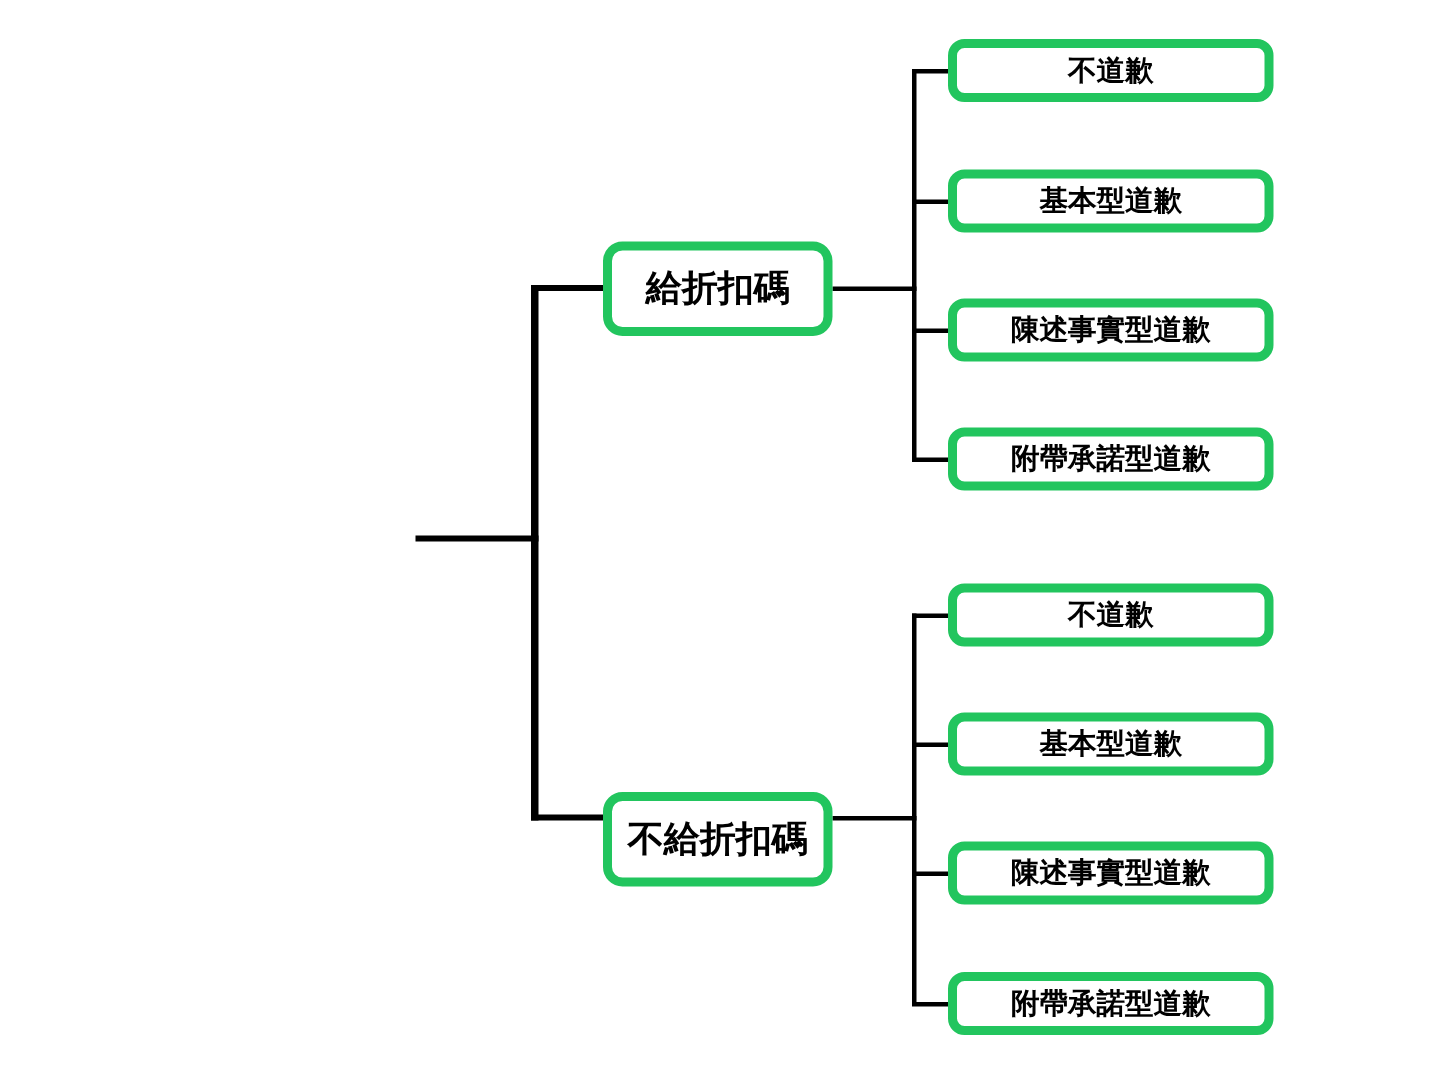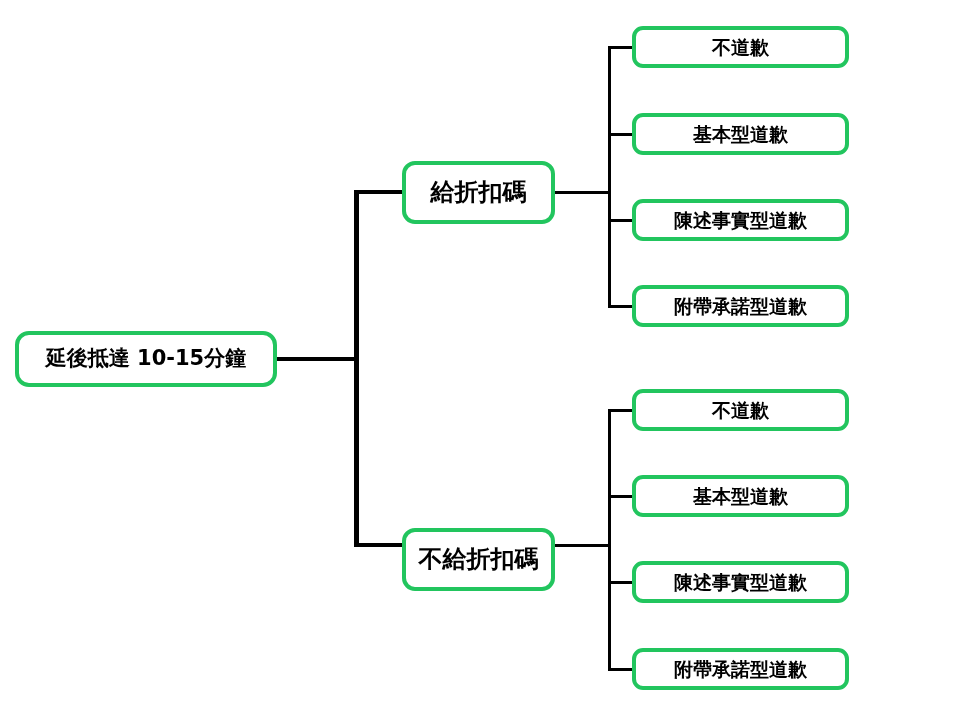--- a/index.html
+++ b/index.html
@@ -15,21 +15,21 @@
     width: 960px;
     height: 720px;
     background: #ffffff;
     overflow: hidden;
   }
   
   .node {
     position: absolute;
     box-sizing: border-box;
     background: #ffffff;
-    border: 4px solid #22c55e;
+    border: 6px solid #22c55e;
     border-radius: 12px;
     display: flex;
     align-items: center;
     justify-content: center;
     color: #000000;
     font-weight: bold;
     line-height: 1.1;
     text-align: center;
     white-space: nowrap;
     z-index: 3;
@@ -125,21 +125,20 @@
   <div class="leafstub" style="top:219px;"></div>
   <div class="leafstub" style="top:305px;"></div>
 
   <div class="bfeed" style="top:544px;"></div>
   <div class="spine" style="top:409px; height:261px;"></div>
   <div class="leafstub" style="top:409px;"></div>
   <div class="leafstub" style="top:495px;"></div>
   <div class="leafstub" style="top:581px;"></div>
   <div class="leafstub" style="top:668px;"></div>
 
-  <div class="node node-root">延後抵達 10-15分鐘</div>
 
   <div class="node node-branch b1">給折扣碼</div>
   <div class="node node-branch b2">不給折扣碼</div>
 
   <div class="node node-leaf" style="top:26px;">不道歉</div>
   <div class="node node-leaf" style="top:113px;">基本型道歉</div>
   <div class="node node-leaf" style="top:199px;">陳述事實型道歉</div>
   <div class="node node-leaf" style="top:285px;">附帶承諾型道歉</div>
 
   <div class="node node-leaf" style="top:389px;">不道歉</div>

